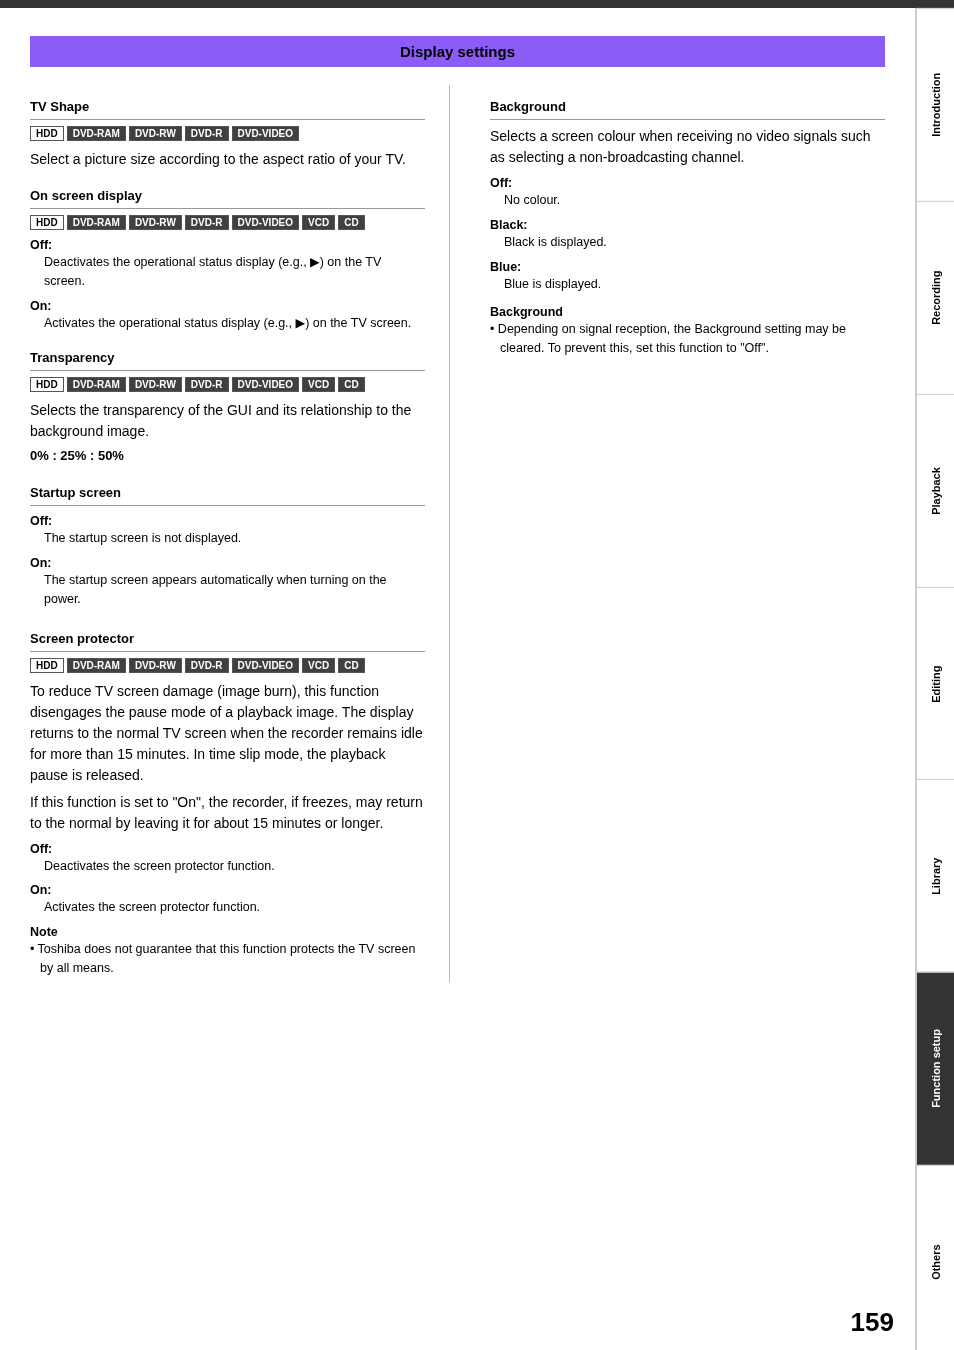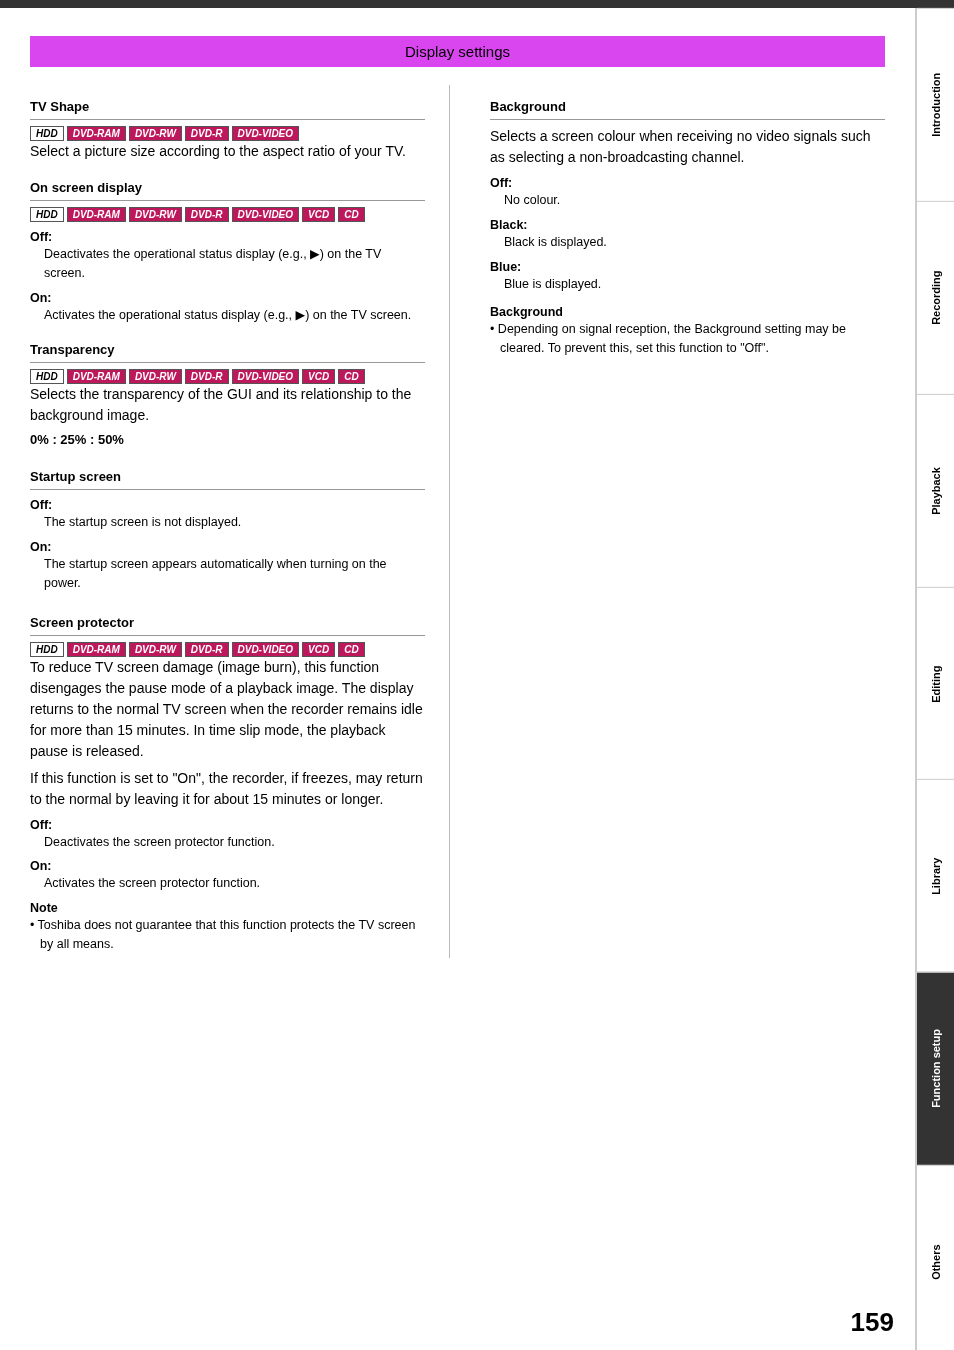--- a/index.html
+++ b/index.html
@@ -57,22 +57,22 @@
 
     .top-bar {
       height: 8px;
       background: #333;
       width: 100%;
     }
 
     .section-title {
       text-align: center;
       font-size: 15px;
-      font-weight: normal;
-      background: #d946ef;
+      font-weight: bold;
+      background: #8b5cf6;
       padding: 7px 0;
       margin-bottom: 18px;
     }
 
     .two-col {
       display: flex;
       gap: 16px;
     }
 
     .col-left {
@@ -96,35 +96,34 @@
     .divider-line {
       border: none;
       border-top: 1px solid #999;
       margin-bottom: 6px;
     }
 
     .badge-row {
       display: flex;
       flex-wrap: wrap;
       gap: 3px;
-      margin-bottom: 0;
-      font-style: italic;
+      margin-bottom: 8px;
     }
 
     .badge {
       border: 1px solid #555;
       font-size: 10px;
       padding: 1px 5px;
       font-weight: bold;
       background: #fff;
       white-space: nowrap;
     }
 
     .badge.filled {
-      background: #be185d;
+      background: #404040;
       color: #fff;
     }
 
     p {
       font-size: 14px;
       line-height: 1.5;
       margin-bottom: 6px;
     }
 
     .term {

